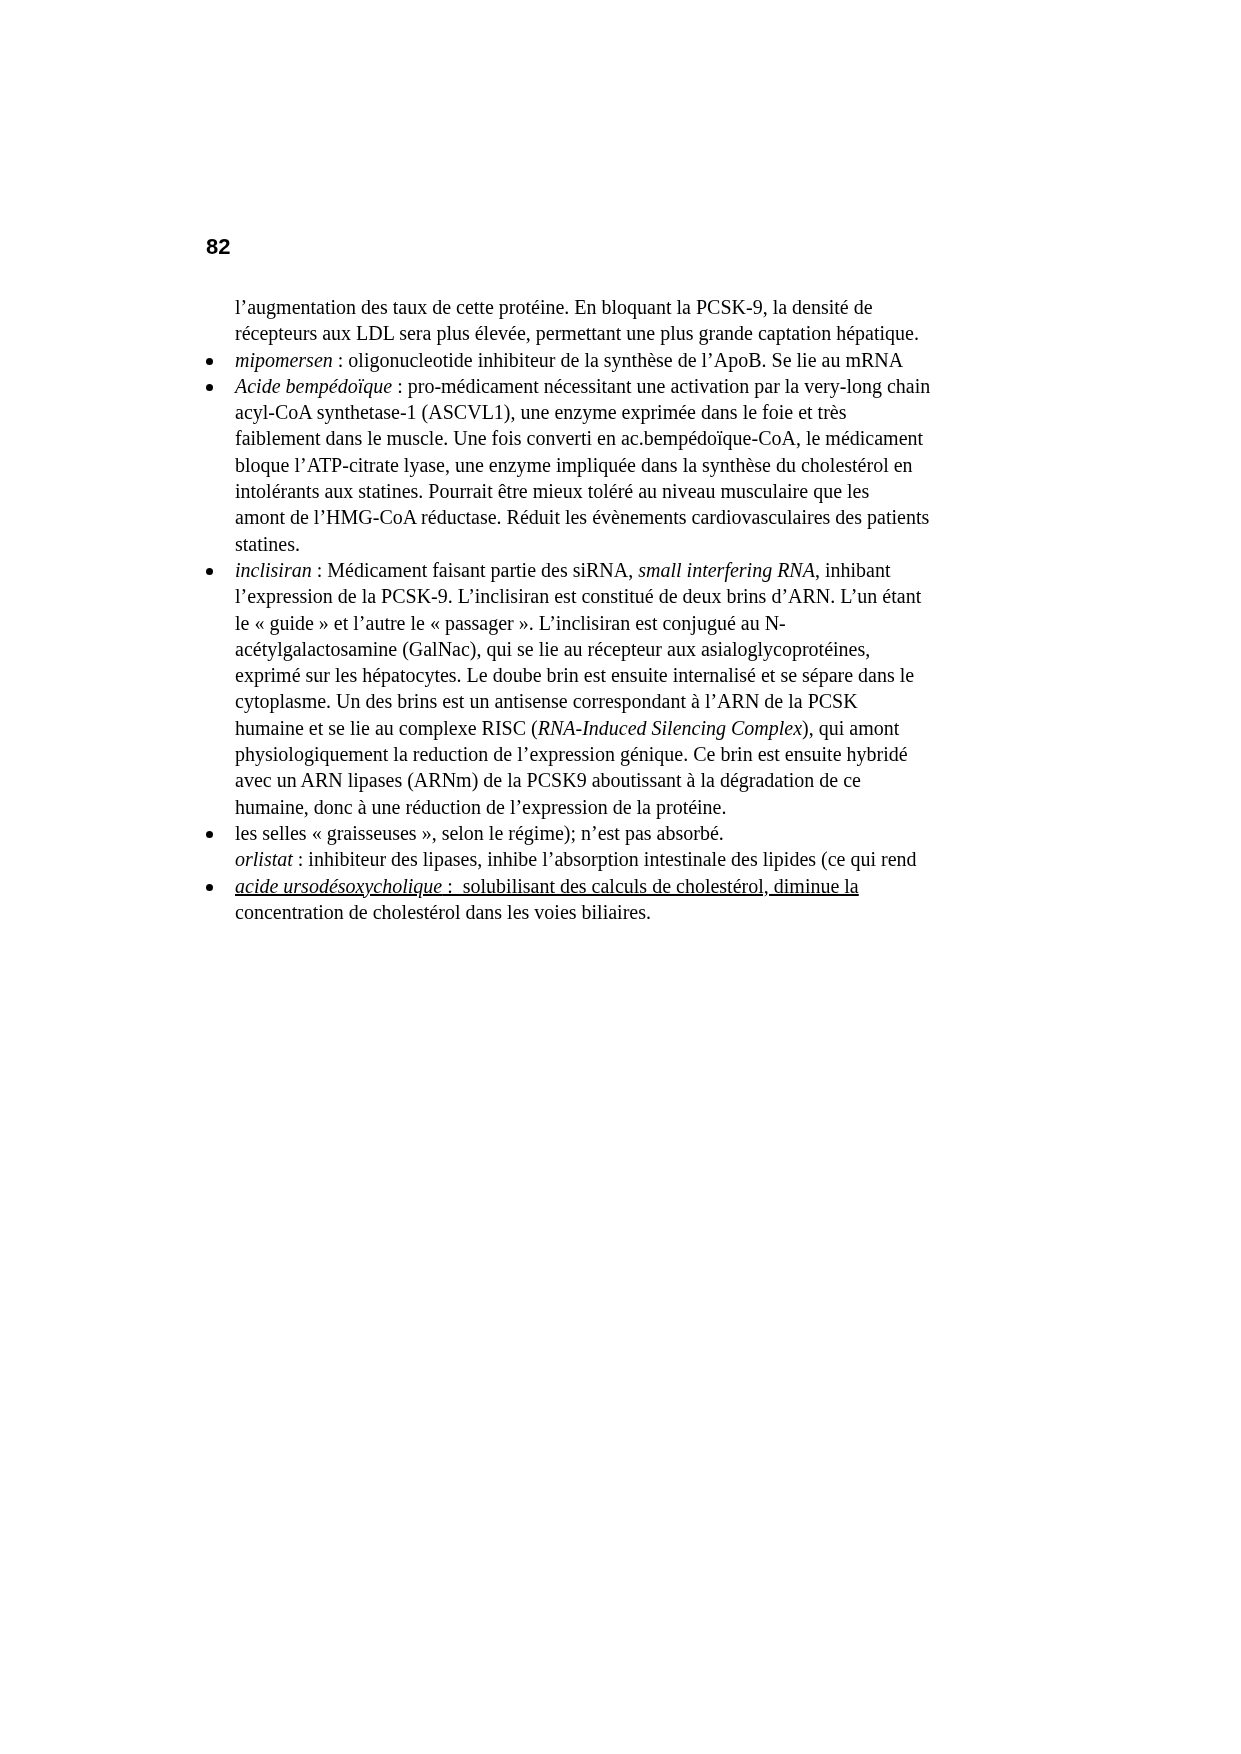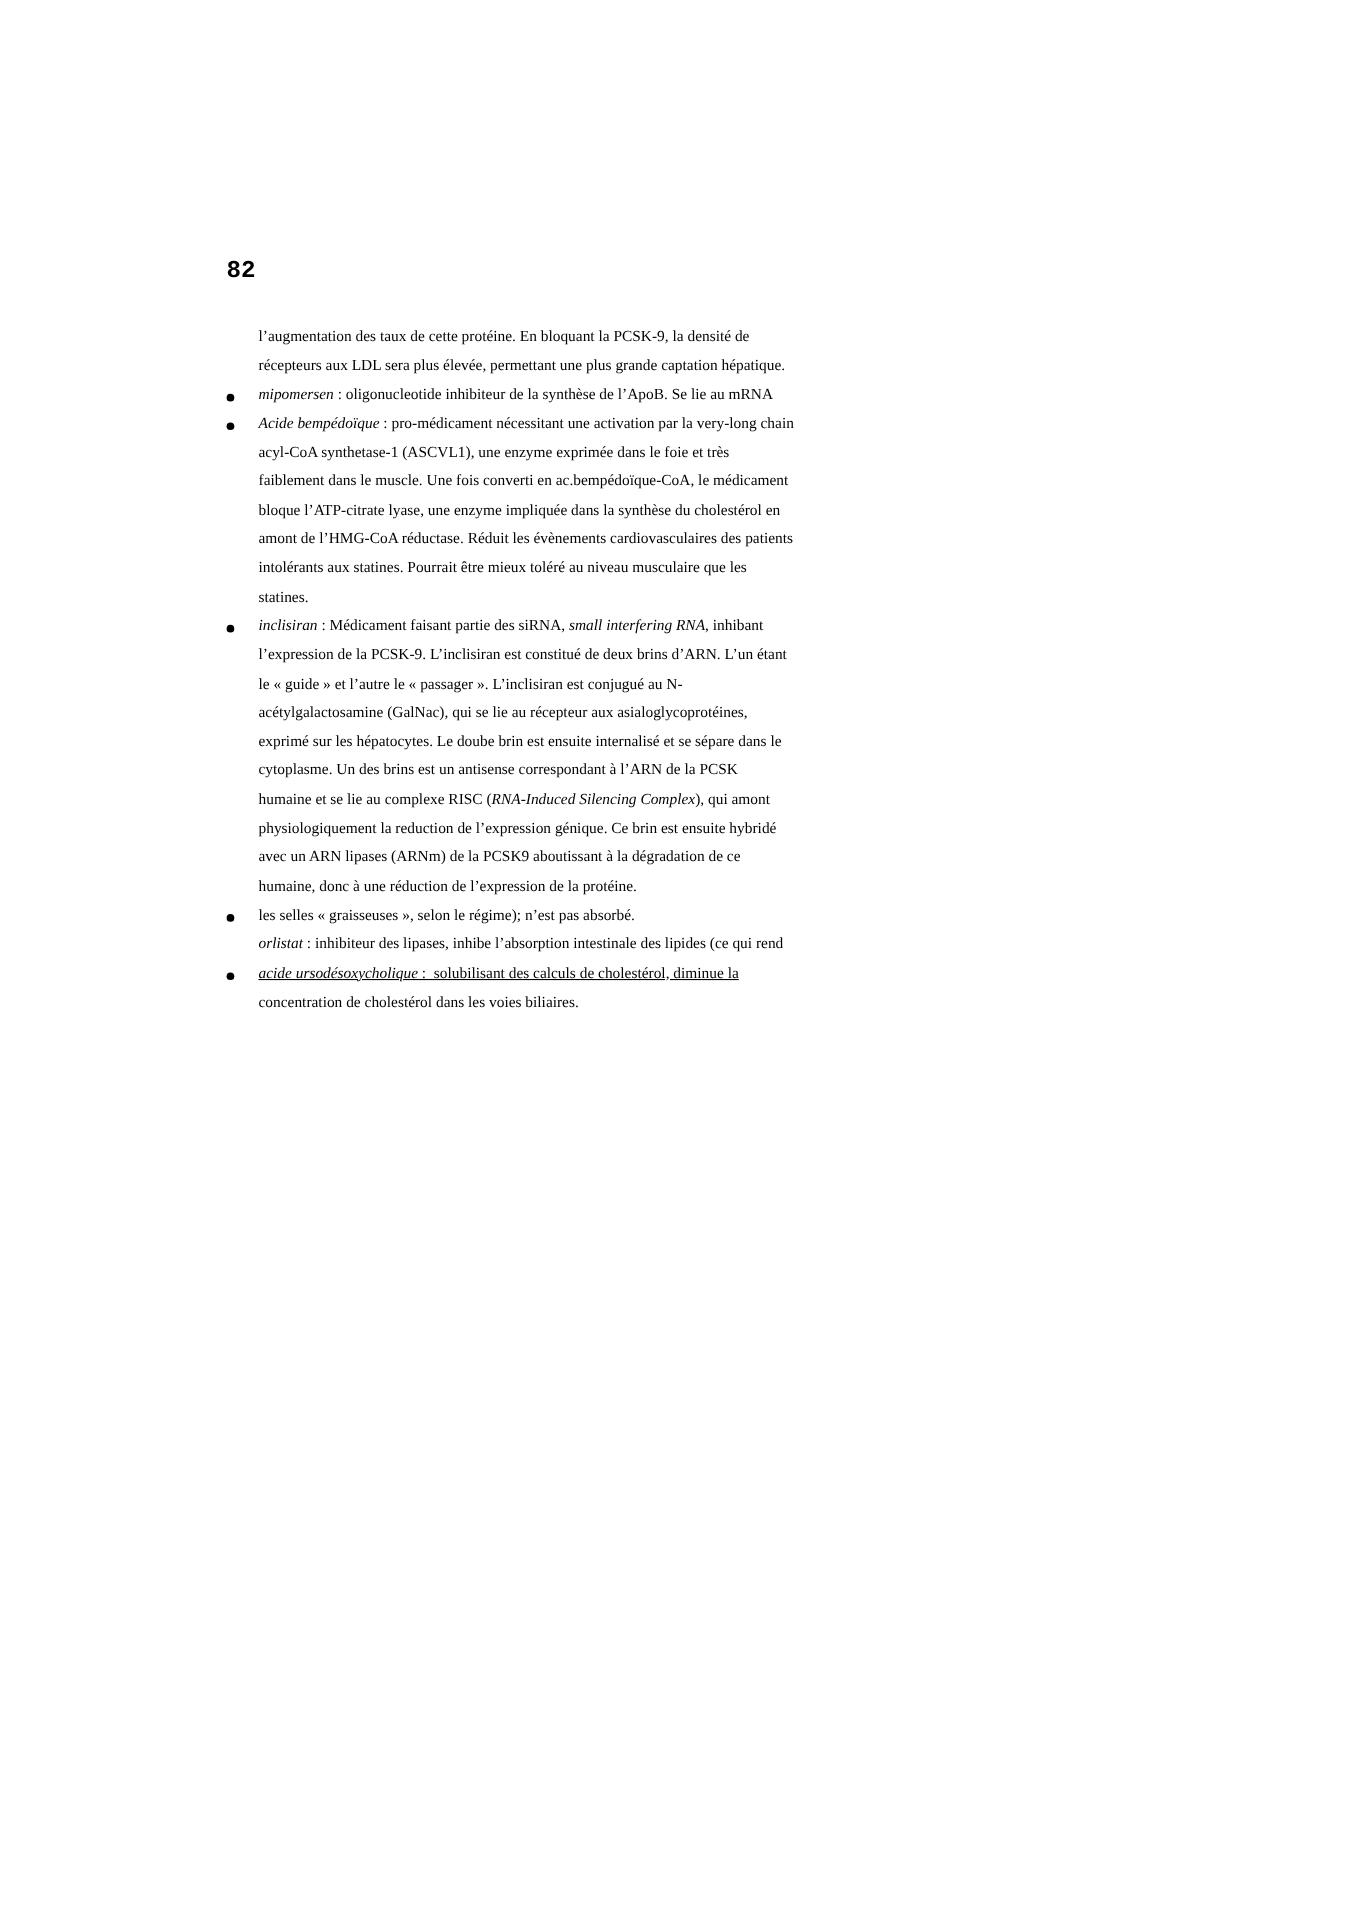--- a/index.html
+++ b/index.html
@@ -10,33 +10,33 @@
     body {
       width: 1241px;
       height: 1754px;
       position: relative;
       overflow: hidden;
     }
     .page-number {
       position: absolute;
       left: 206px;
       top: 236px;
-      font-family: Liberation Mono, monospace;
+      font-family: Liberation Sans, sans-serif;
       font-weight: bold;
       font-size: 22px;
       color: #000;
       line-height: 1;
     }
     .content {
       position: absolute;
       left: 206px;
       top: 294px;
       width: 860px;
       font-family: "Liberation Serif", serif;
-      font-size: 14px;
+      font-size: 20px;
       line-height: 26.3px;
       color: #000;
     }
     .para {
       padding-left: 29px;
     }
     .line {
       display: block;
       white-space: nowrap;
     }
@@ -79,22 +79,22 @@
     <span class="bullet"></span>
     <span class="line"><em>mipomersen</em><span> : oligonucleotide inhibiteur de la synthèse de l’ApoB. Se lie au mRNA</span></span>
   </div>
 
   <div class="bullet-item">
     <span class="bullet"></span>
     <span class="line"><em>Acide bempédoïque</em><span> : pro-médicament nécessitant une activation par la very-long chain</span></span>
     <span class="line">acyl-CoA synthetase-1 (ASCVL1), une enzyme exprimée dans le foie et très</span>
     <span class="line">faiblement dans le muscle. Une fois converti en ac.bempédoïque-CoA, le médicament</span>
     <span class="line">bloque l’ATP-citrate lyase, une enzyme impliquée dans la synthèse du cholestérol en</span>
+    <span class="line">intolérants aux statines. Pourrait être mieux toléré au niveau musculaire que les</span>
     <span class="line">amont de l’HMG-CoA réductase. Réduit les évènements cardiovasculaires des patients</span>
-    <span class="line">intolérants aux statines. Pourrait être mieux toléré au niveau musculaire que les</span>
     <span class="line">statines.</span>
   </div>
 
   <div class="bullet-item">
     <span class="bullet"></span>
     <span class="line"><em>inclisiran</em><span> : Médicament faisant partie des siRNA, </span><em>small interfering RNA</em><span>, inhibant</span></span>
     <span class="line">l’expression de la PCSK-9. L’inclisiran est constitué de deux brins d’ARN. L’un étant</span>
     <span class="line">le « guide » et l’autre le « passager ». L’inclisiran est conjugué au N-</span>
     <span class="line">acétylgalactosamine (GalNac), qui se lie au récepteur aux asialoglycoprotéines,</span>
     <span class="line">exprimé sur les hépatocytes. Le doube brin est ensuite internalisé et se sépare dans le</span>

